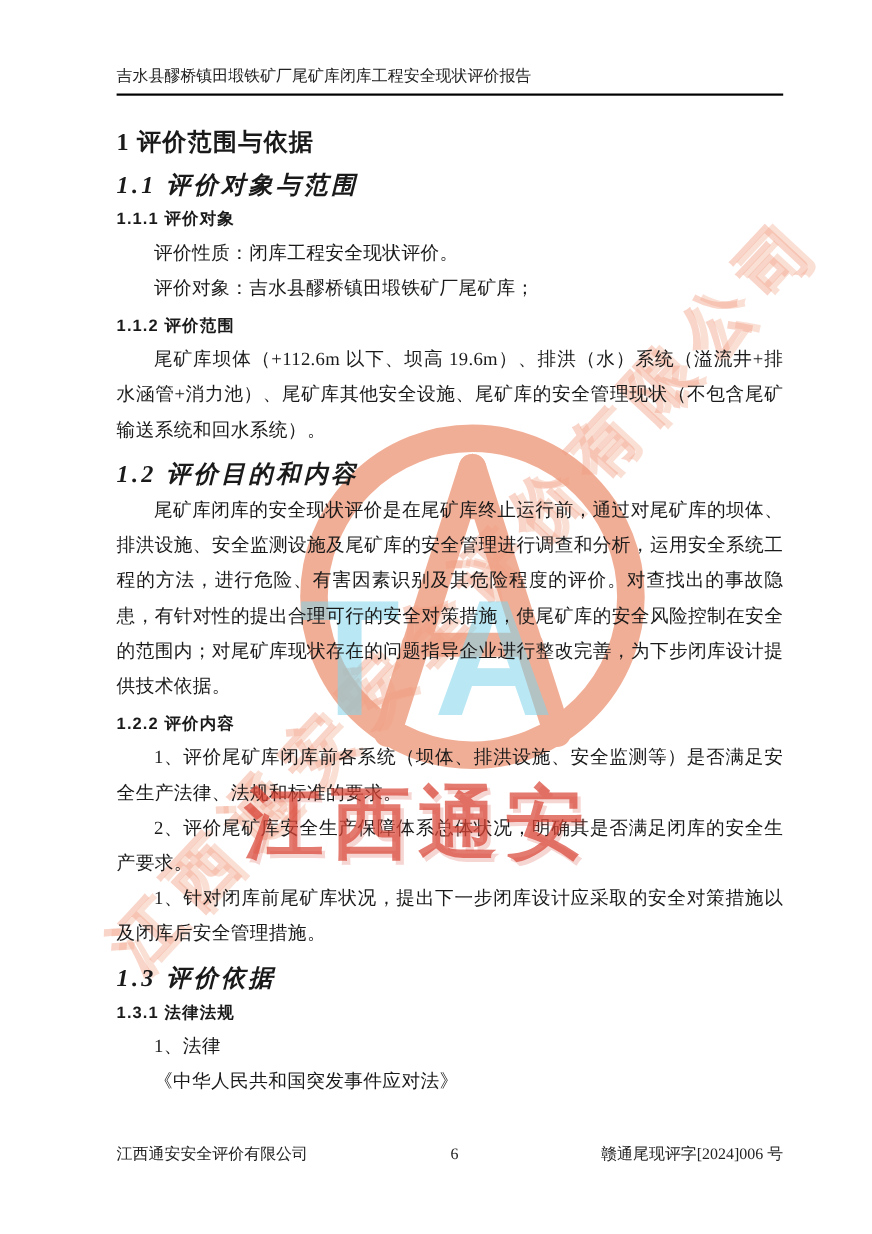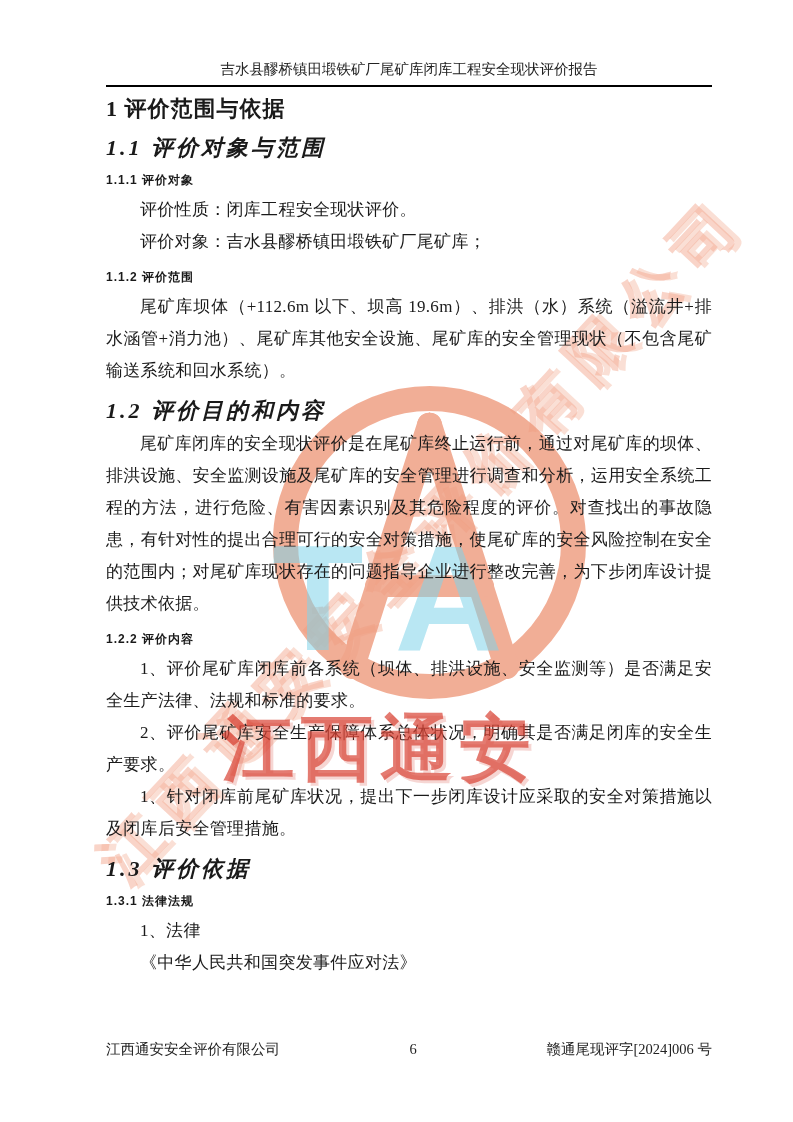--- a/index.html
+++ b/index.html
@@ -12,58 +12,58 @@
     background: #ffffff;
     overflow: hidden;
     font-family: "Liberation Serif", "DejaVu Serif", serif;
     color: #1a1a1a;
   }
 
   
   .doc-header {
     position: absolute;
     top: 60px; left: 106px; width: 606px;
-    text-align: center;
+    text-align: left;
     font-size: 14.5px;
     color: #222;
     padding-bottom: 6px;
     border-bottom: 2px solid #000;
     z-index: 3;
   }
   .doc-footer {
     position: absolute;
     top: 1040px; left: 106px; width: 606px;
     display: flex;
     justify-content: space-between;
     align-items: baseline;
     font-size: 14.5px;
     color: #222;
     z-index: 3;
   }
 
   
   .content {
     position: absolute;
-    top: 88px; left: 106px; width: 606px;
+    top: 108px; left: 106px; width: 606px;
     z-index: 1;
   }
   h1.chapter {
     font-size: 22px; line-height: 30px;
     font-weight: bold; letter-spacing: 1px;
     margin: 6px 0 8px 0;
     font-family: "Liberation Serif", "DejaVu Serif", serif;
   }
   h2.sec {
     font-size: 22px; line-height: 26px;
     font-weight: bold; font-style: italic;
     letter-spacing: 3px;
     margin: 11px 0 4px 0;
   }
   h3.subsec {
-    font-size: 12px; line-height: 24px;
+    font-size: 15px; line-height: 24px;
     font-weight: 600; font-style: normal;
     font-family: "Liberation Sans", "DejaVu Sans", sans-serif;
     letter-spacing: 1px;
     margin: 7px 0 2px 0;
   }
   p.body {
     font-size: 17px; line-height: 32px;
     text-indent: 2em;
     text-align: justify;
     letter-spacing: 0.3px;

